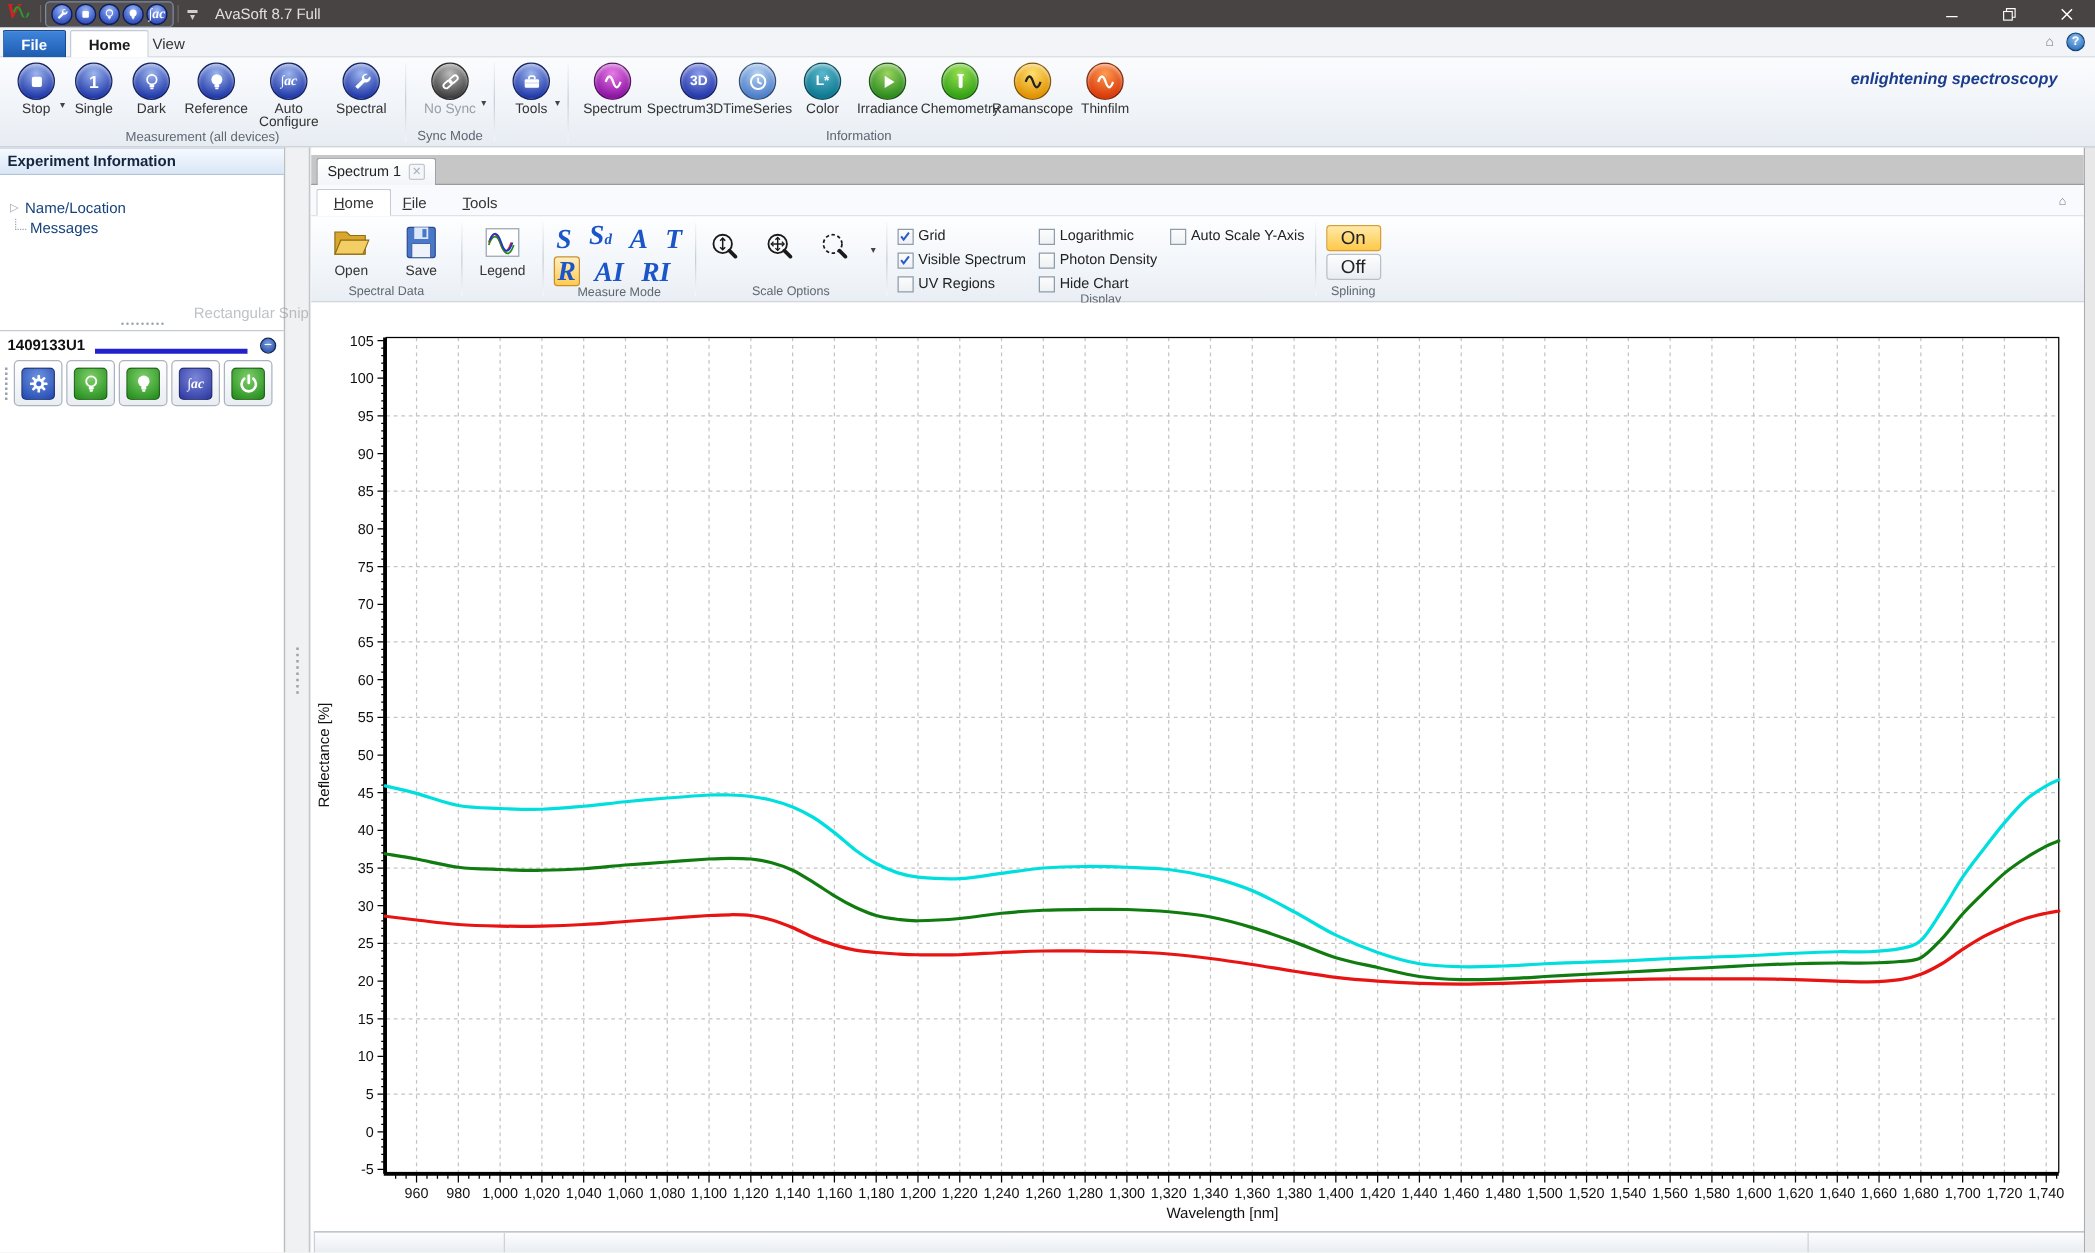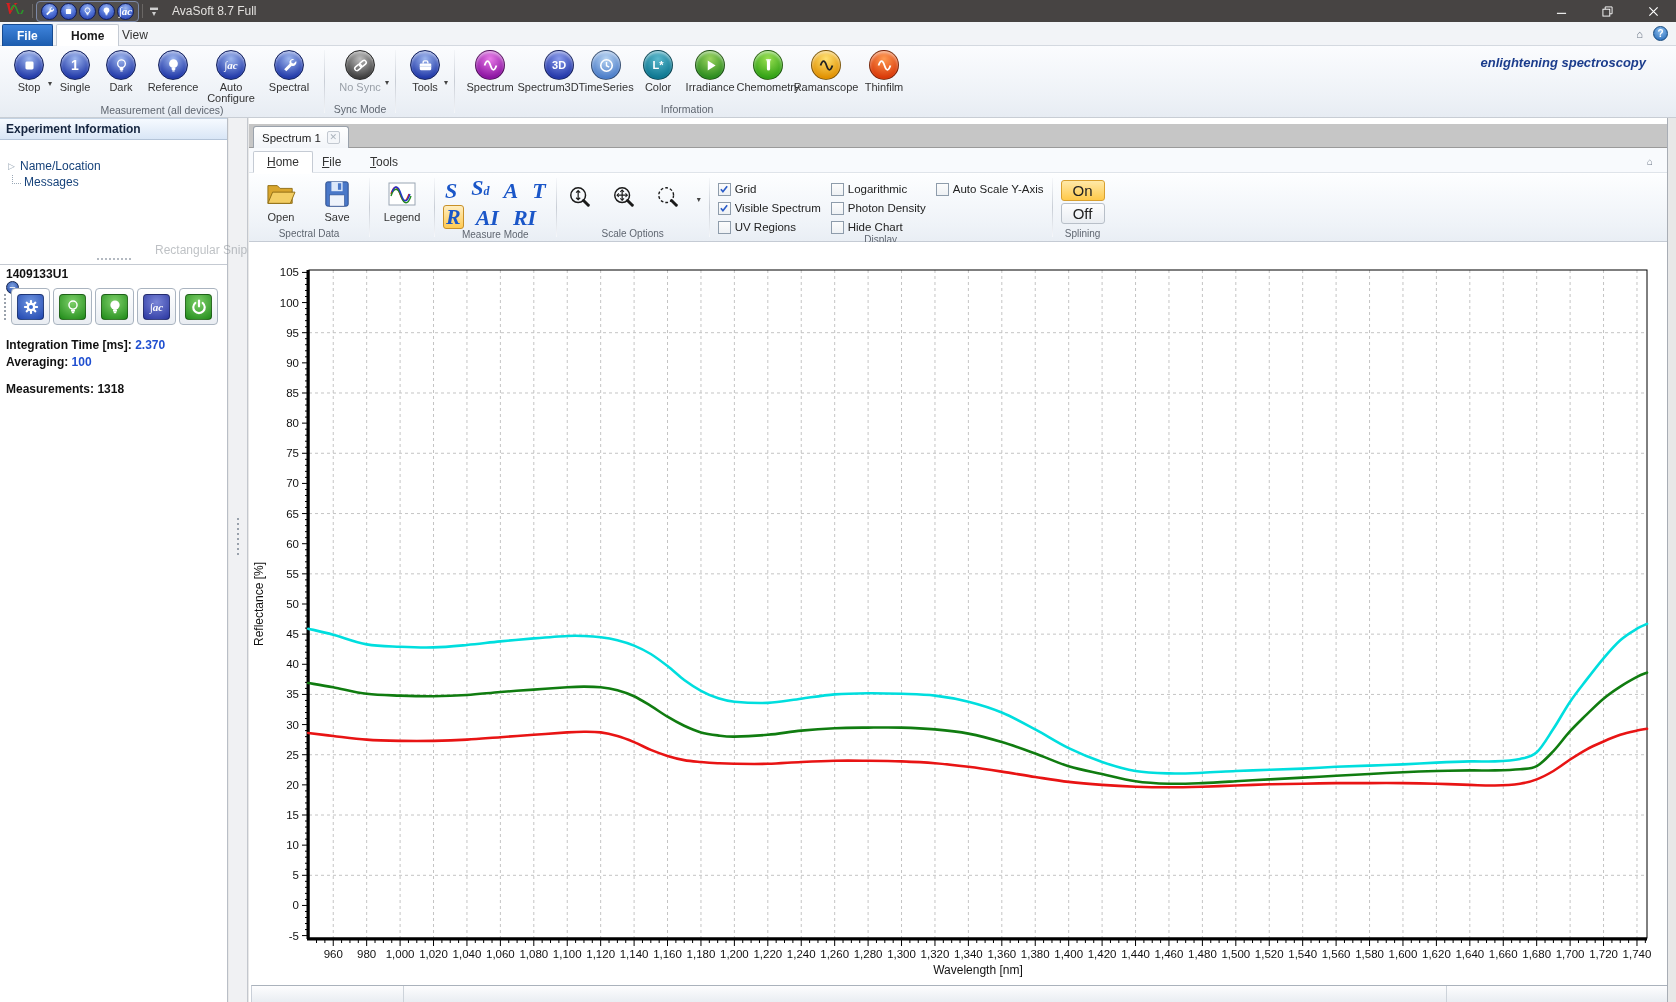--- a/index.html
+++ b/index.html
@@ -55,21 +55,21 @@
   
   #sidebar { position:absolute; left:0; top:118px; width:228px; bottom:0; background:#fff; border-right:1px solid #b9bec6; }
   #exp-header { height:22px; background:linear-gradient(#f6faff,#d9e6f6); border-top:1px solid #c4d2e2; border-bottom:1px solid #b4c4d8; display:flex; align-items:center; padding-left:6px; font-weight:bold; font-size:12px; color:#15253f; }
   #exp-tree { padding:18px 0 0 8px; height:96px; }
   .tree-item { display:flex; align-items:center; height:16px; color:#16427a; font-size:12px; }
   .tree-expander { color:#9aa8b6; font-size:9px; width:12px; }
   .tree-elbow { width:9px; height:9px; border-left:1px dotted #9aa8b6; border-bottom:1px dotted #9aa8b6; margin:-6px 3px 0 4px; }
   #h-splitter { height:10px; display:flex; align-items:center; justify-content:center; gap:2px; margin-top:18px; }
   #h-splitter i { width:2px; height:2px; background:#9aa2ac; border-radius:50%; }
   #device-panel { border-top:1px solid #c5cad2; }
-  #device-header { height:18px; display:flex; align-items:flex-start; padding:2px 6px 0 6px;flex-direction:column; }
+  #device-header { height:18px; display:flex; align-items:flex-end; padding:2px 6px 0 6px; }
   #device-id { font-weight:bold; font-size:12px; color:#111; }
   #device-bar { flex:1; height:4px; background:#2222cc; margin:0 10px 0 8px; }
   #device-collapse { width:13px; height:13px; border-radius:50%; background:radial-gradient(circle at 50% 35%, #7aa0e0,#1c3fa0); color:#fff; font-size:11px; line-height:11px; text-align:center; border:1px solid #13264f; }
   #device-toolbar { display:flex; align-items:center; padding:5px 2px; gap:3px; }
   #device-toolbar .drag { display:flex; flex-direction:column; gap:2px; margin:0 2px; }
   #device-toolbar .drag i { width:2px; height:2px; background:#9aa2ac; }
   .dev-btn { width:39px; height:37px; border:1px solid #aab4c0; border-radius:4px; background:linear-gradient(#ffffff,#e9edf2); display:flex; align-items:center; justify-content:center; }
   .dev-ico { width:27px; height:26px; border-radius:4px; display:flex; align-items:center; justify-content:center; border:1px solid rgba(0,0,0,.35); }
   .dev-ico svg { width:18px; height:18px; }
   .dev-ico .txt { color:#fff; font:italic bold 9px "Liberation Serif", serif; }
@@ -451,26 +451,20 @@
             </div>
           </div>
           <div class="dev-btn">
             <div class="dev-ico" style="background: radial-gradient(circle at 50% 30%, rgb(126, 208, 106), rgb(31, 138, 24));">
               <svg viewBox="0 0 16 16">
                 <path d="M8 2.2v5.2" stroke="#fff" stroke-width="1.9" stroke-linecap="round"></path>
                 <path d="M4.7 4.4a5.1 5.1 0 1 0 6.6 0" fill="none" stroke="#fff" stroke-width="1.9" stroke-linecap="round"></path>
               </svg>
             </div>
           </div>
-        </div>
-      <div id="device-info">
-          <div class="row"><span>Integration Time  [ms]: </span><a>2.370</a></div>
-          <div class="row"><span>Averaging: </span><a>100</a></div>
-          <div class="gap"></div>
-          <div class="row"><span>Measurements: </span><span>1318</span></div>
         </div>
     </div>
   </div>
 
   <div id="gutter">
     <div id="v-splitter">
         <i></i>
         <i></i>
         <i></i>
         <i></i>

